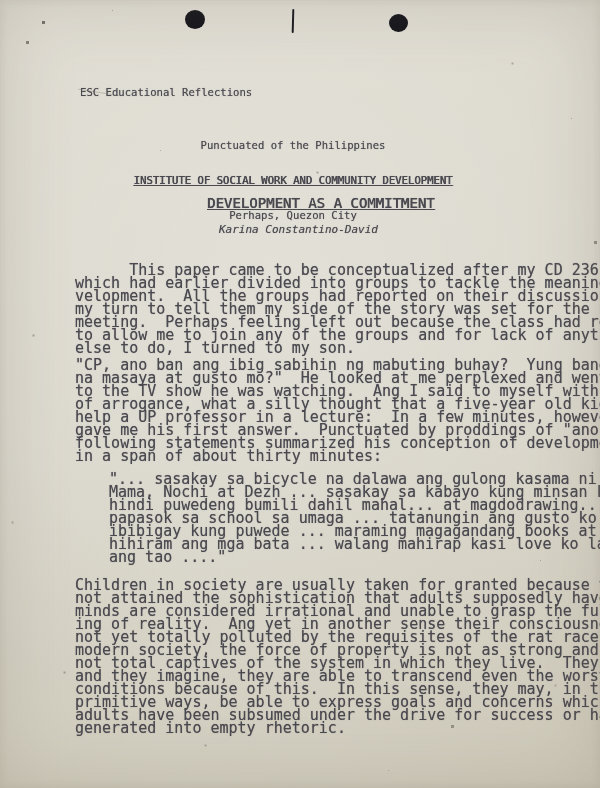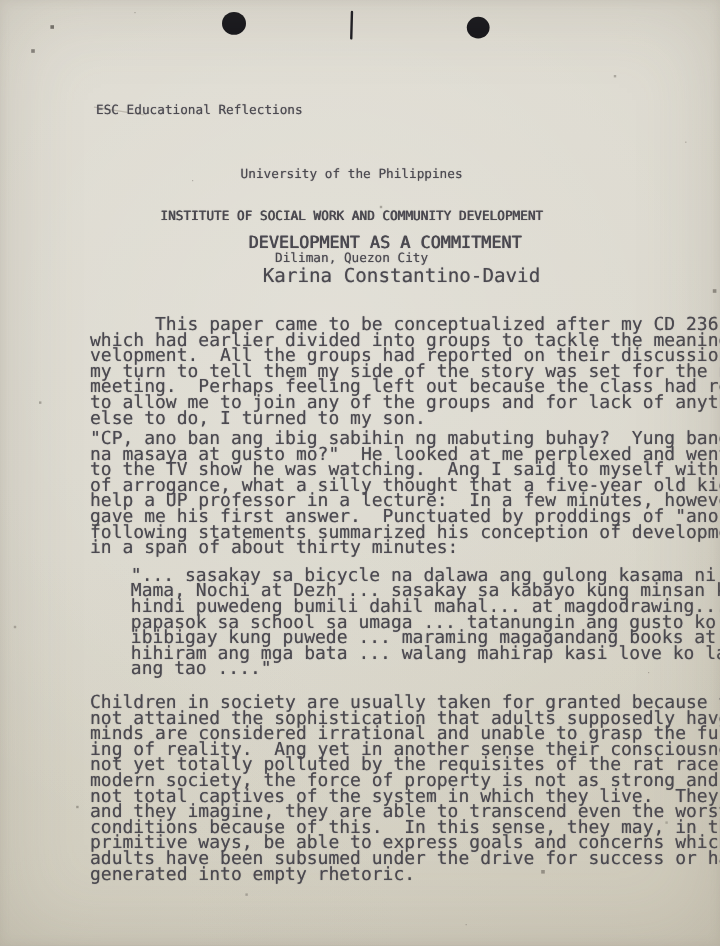--- a/index.html
+++ b/index.html
@@ -73,24 +73,24 @@
     color: #4b4950;
     text-shadow: 0 0 0.8px rgba(75,73,80,0.65);
   }
   .elite { font-size: 10.6px; line-height: 11.6px; }
   .pica  { font-size: 15px;   line-height: 13px; margin-left: 12px; }
 
   .masthead { left: 75px; top: 57px; line-height: 14px; font-size: 10.6px; }
   .masthead .pub-line { padding-left: 5px; }
 
   .institution { left: 132px; top: 117px; width: 322px; text-align: center; }
-  .caps-heavy { text-shadow: 0.45px 0 0 currentColor, 0 0 0.8px rgba(75,73,80,0.5); }
+  .caps-heavy { text-shadow: 0.45px 0 0 currentColor, 0 0 0.8px rgba(75,73,80,0.5); text-decoration: underline; }
 
   .doc-title  { left: 207px; top: 197px; font-size: 14px; line-height: 13px; }
-  .doc-author { left: 219px; top: 223px; font-size: 16px; line-height: 13px; }
+  .doc-author { left: 219px; top: 223px; font-size: 11px; line-height: 13px; font-style: italic; }
 
   .para-intro    { left: 63px; top: 264px; }
   .para-dialogue { left: 63px; top: 359px; }
   .blockquote    { left: 97px; top: 473px; }
   .para-children { left: 63px; top: 579px; }
 </style>
 </head>
 <body>
 
 <div class="page">
@@ -100,23 +100,23 @@
 
   <div class="dot dot-left"></div>
   <div class="tick"></div>
   <div class="dot dot-right"></div>
 
   <div class="typed masthead">
     <div class="pub-line">ESC Educational Reflections</div>
   </div>
 
   <div class="typed elite institution">
-    <div>University of the Philippines</div>
+    <div>Punctuated of the Philippines</div>
     <div class="caps-heavy">INSTITUTE OF SOCIAL WORK AND COMMUNITY DEVELOPMENT</div>
-    <div>Diliman, Quezon City</div>
+    <div>Perhaps, Quezon City</div>
   </div>
 
   <div class="typed caps-heavy doc-title">DEVELOPMENT AS A COMMITMENT</div>
 
   <div class="typed doc-author">Karina Constantino-David</div>
 
   <div class="typed pica para-intro">      This paper came to be conceptualized after my CD 236 class
 which had earlier divided into groups to tackle the meaning of de-
 velopment.  All the groups had reported on their discussions and
 my turn to tell them my side of the story was set for the next

